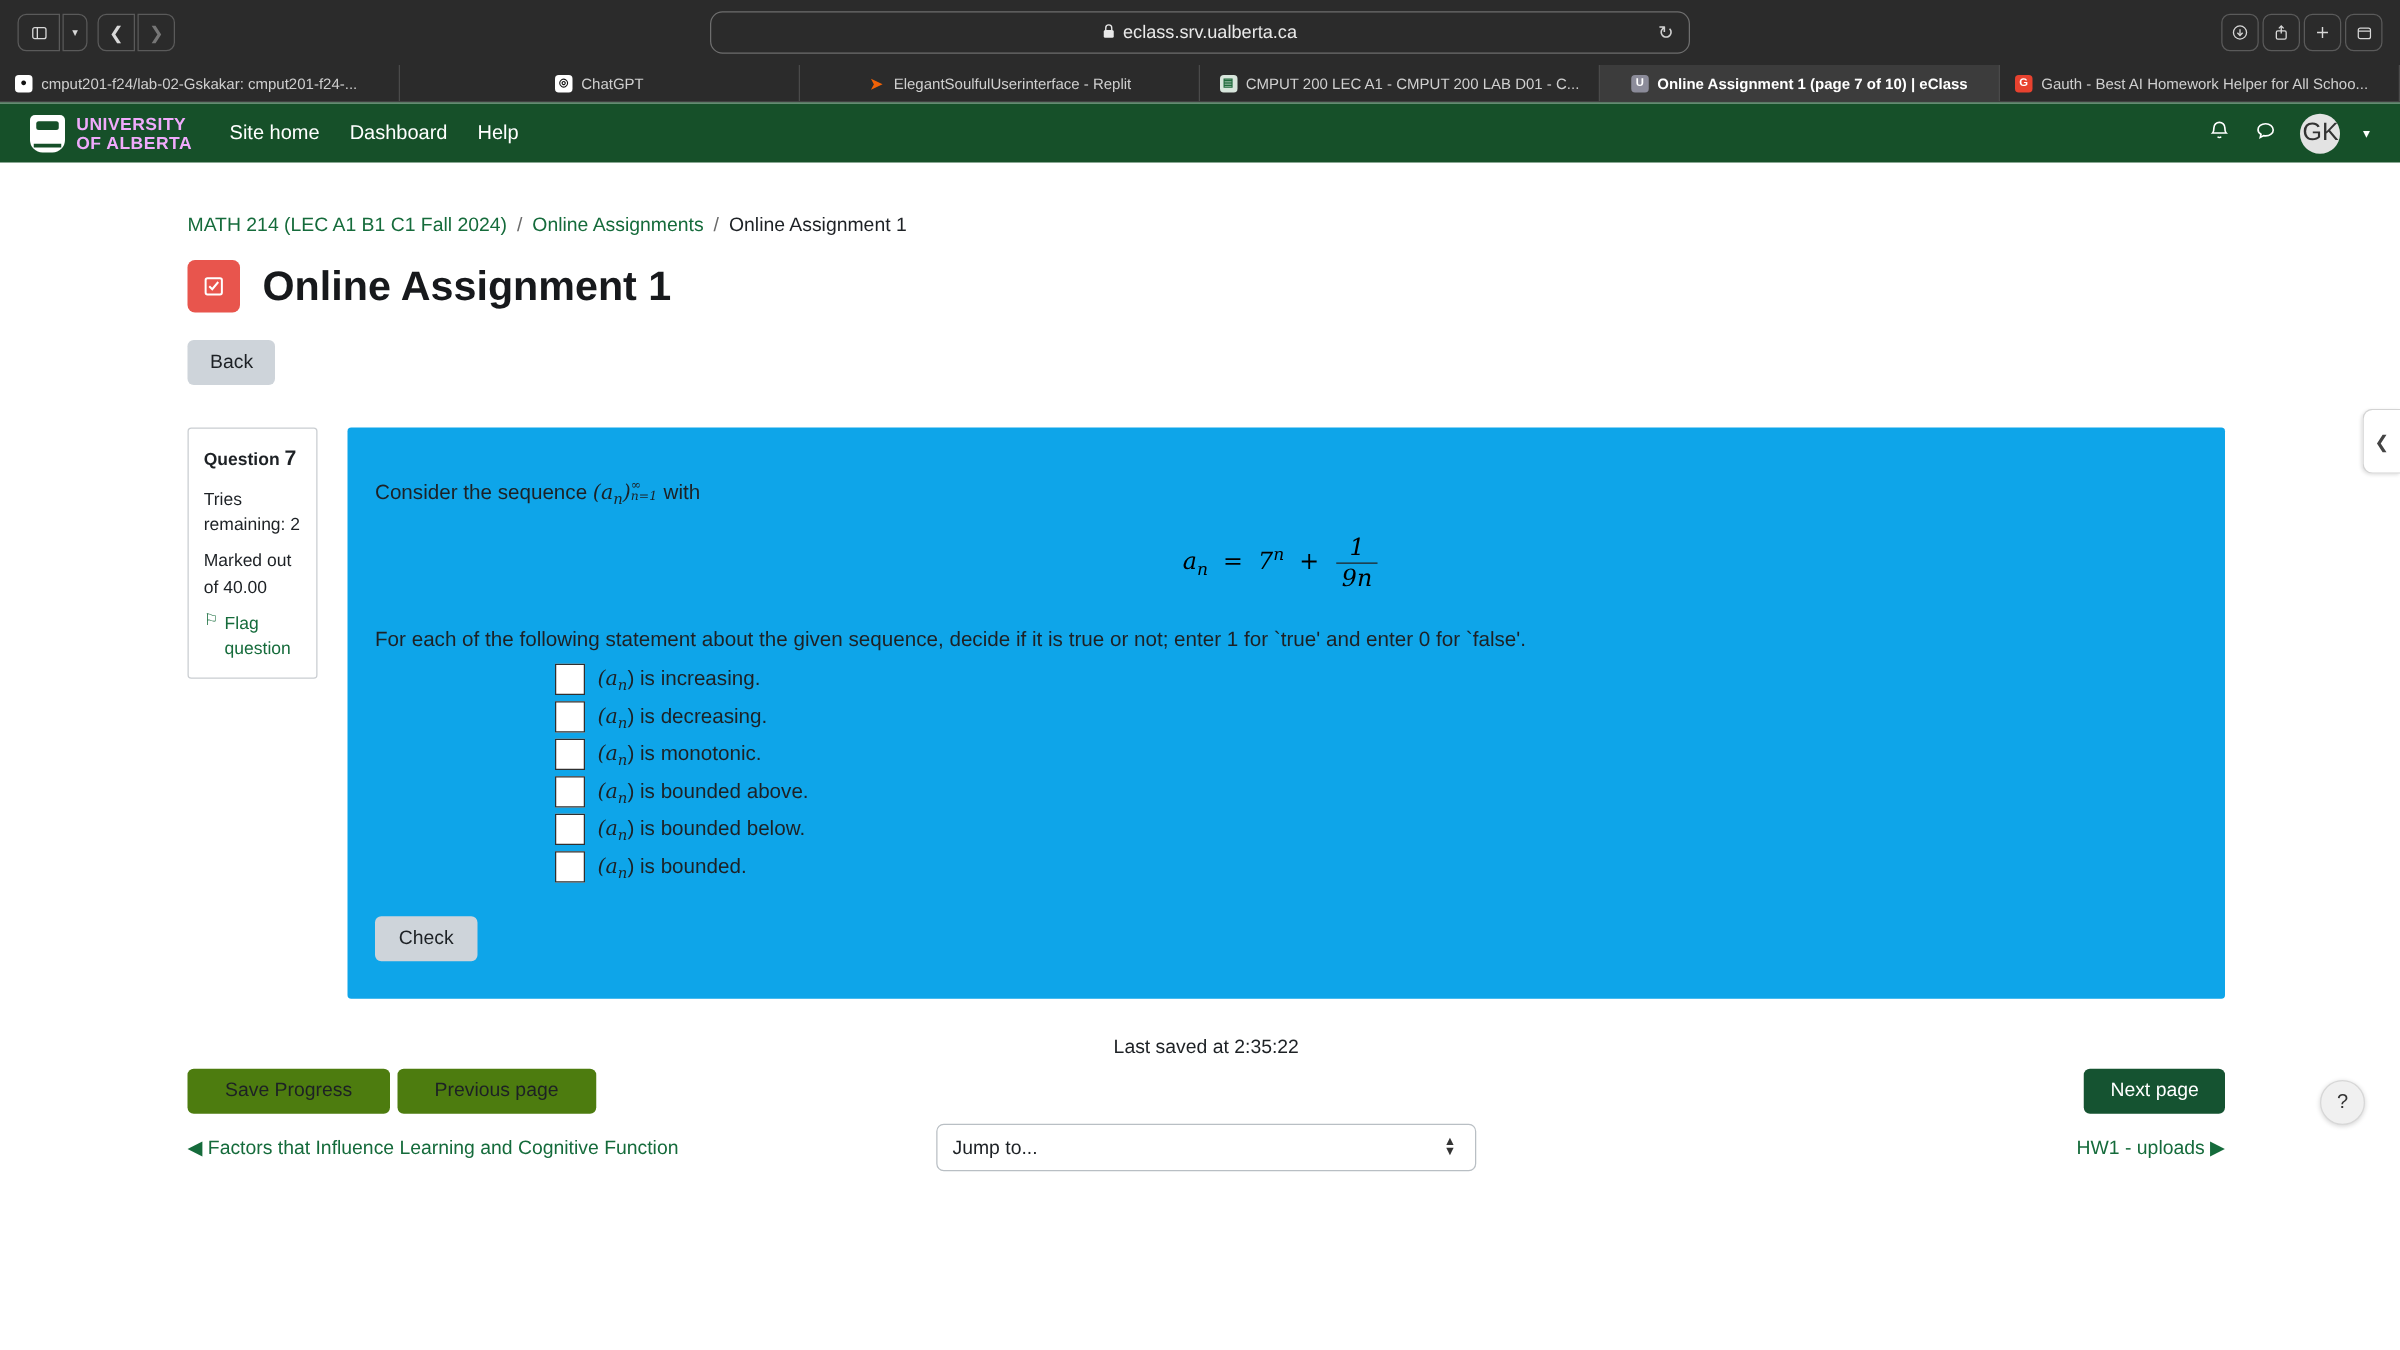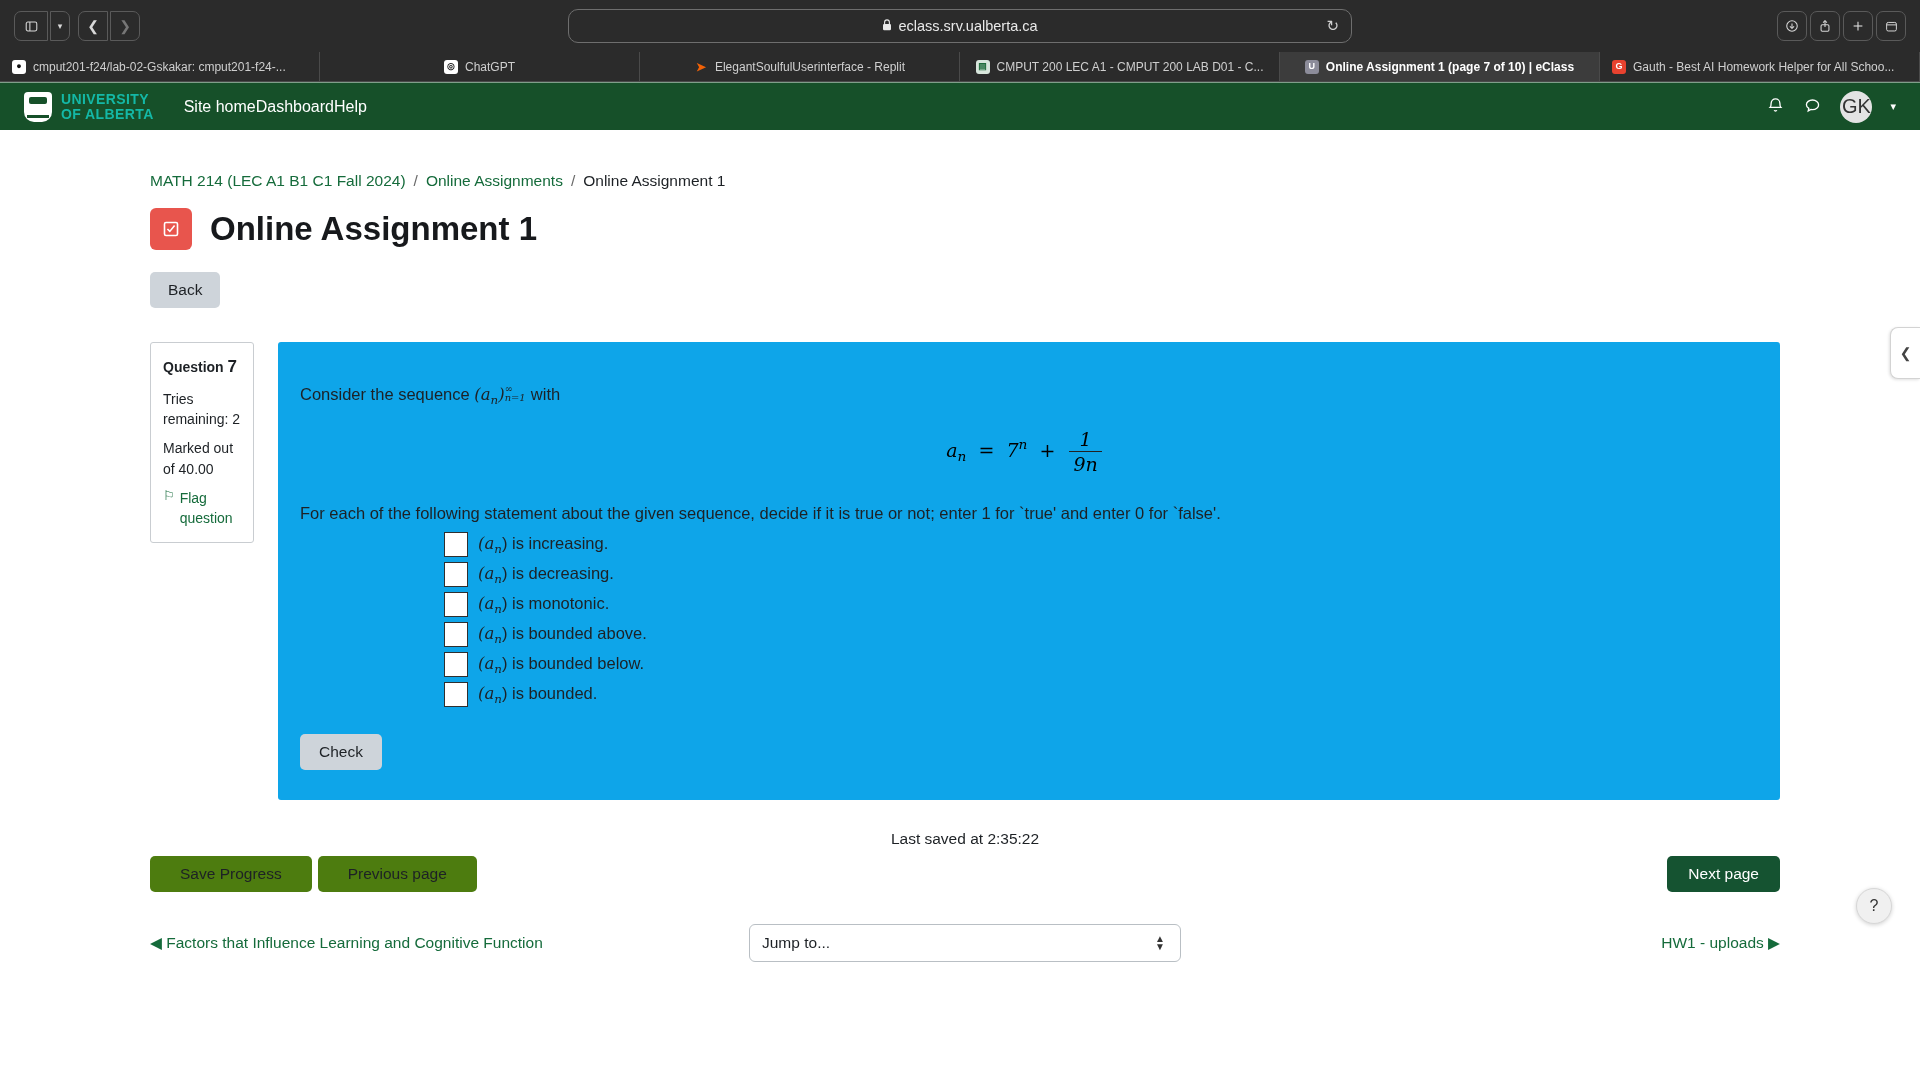--- a/index.html
+++ b/index.html
@@ -110,24 +110,24 @@
     background: #165029;
     border-radius: 2px;
   }
   .ua-shield::after {
     content: "";
     position: absolute; left: 3px; bottom: 4px;
     width: 22px; height: 3px;
     background: #165029;
   }
   .ua-wordmark {
-    color: #14b8a6; font-weight: bold; font-size: 14px;
+    color: #f0abfc; font-weight: bold; font-size: 14px;
     line-height: 15px; letter-spacing: .4px;
   }
-  .site-nav { display: flex; align-items: center; }
+  .site-nav { display: flex; align-items: center; gap: 24px; }
   .site-nav a { color: #ffffff; font-size: 16px; text-decoration: none; }
   .header-right { margin-left: auto; display: flex; align-items: center; gap: 18px; }
   .hdr-icon { color: #ffffff; font-size: 19px; line-height: 1; }
   .avatar {
     width: 32px; height: 32px; border-radius: 50%;
     background: #e3e3e3; color: #333;
     display: flex; align-items: center; justify-content: center;
     font-size: 20px; font-weight: 500;
   }
   .hdr-caret { color: #fff; font-size: 11px; }
@@ -281,21 +281,21 @@
     margin-left: auto;
     background: #155331; color: #ffffff;
     border: none; border-radius: 5px;
     padding: 9px 21px; font-size: 15.5px;
     font-family: inherit; cursor: pointer;
   }
 
   
   .jump-row {
     display: flex; align-items: center;
-    margin-top: 42px;
+    margin-top: 18px;
     position: relative;
   }
   .jump-link { color: #156b3b; font-size: 15.5px; text-decoration: none; white-space: nowrap; }
   .jump-select-wrap {
     position: absolute; left: 50%; transform: translateX(-50%);
     width: 432px;
   }
   .jump-select {
     width: 100%; height: 38px;
     border: 1px solid #b9bfc4;

